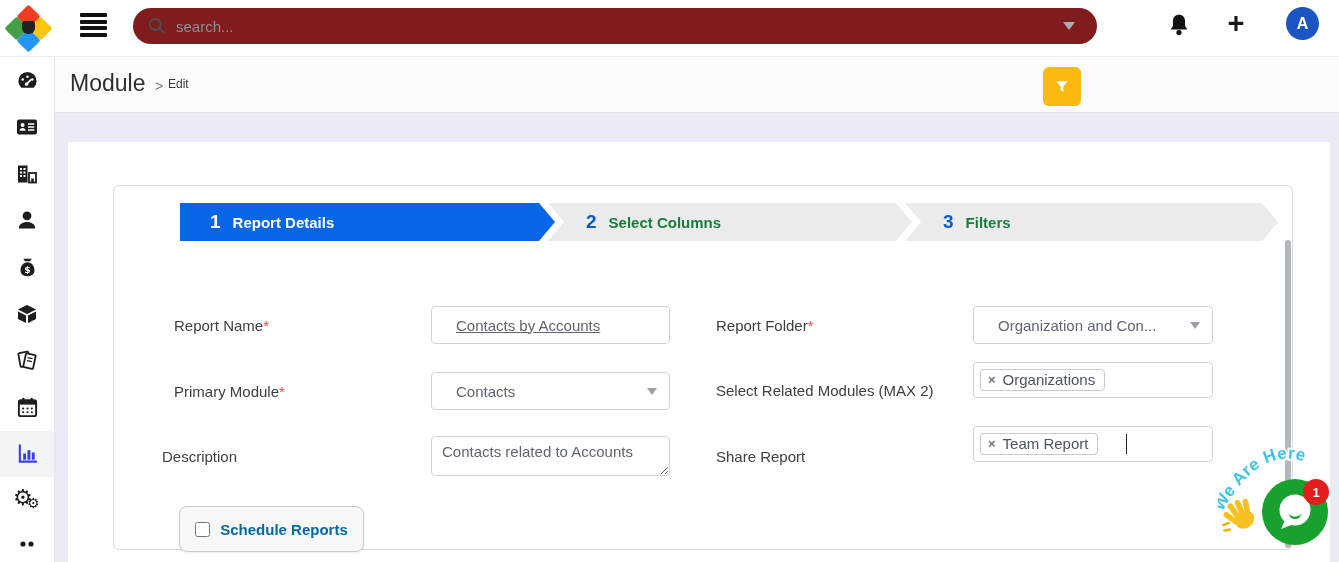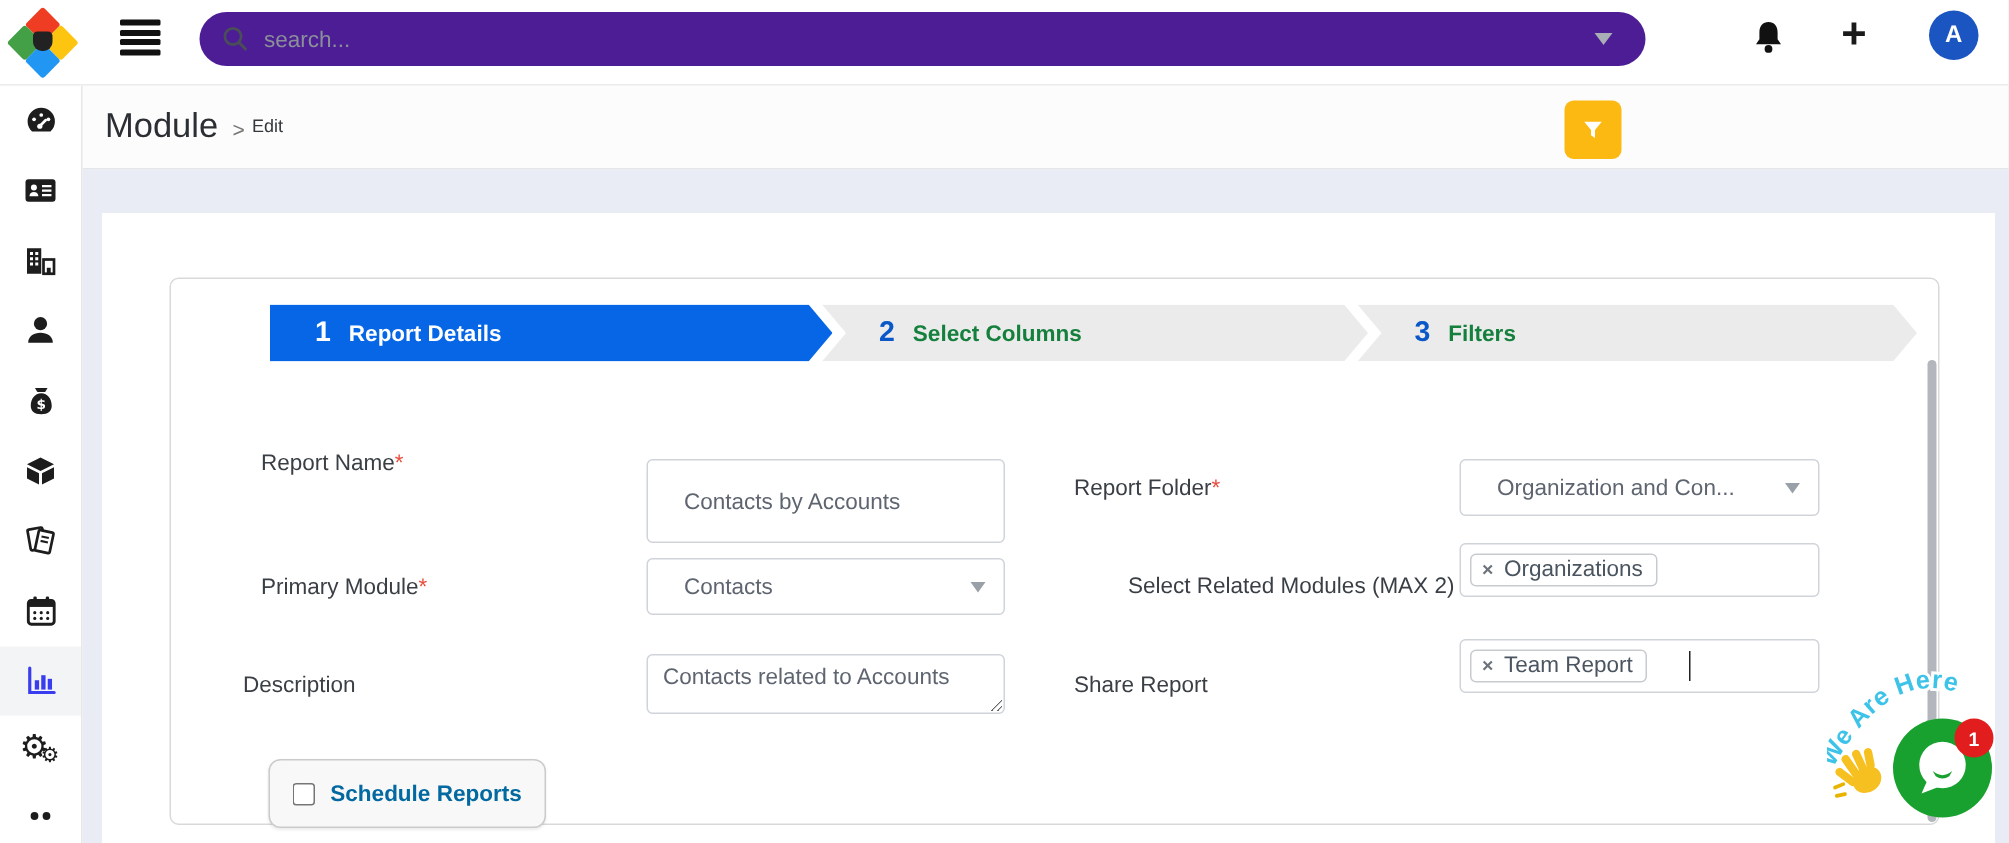--- a/index.html
+++ b/index.html
@@ -14,21 +14,21 @@
   .logo { position:absolute; left:7px; top:7px; width:42px; height:42px; }
   .diamond { position:absolute; width:17px; height:17px; transform:rotate(45deg); border-radius:2px; }
   .d-red    { left:13px; top:1px;  background:#ee3d23; }
   .d-green  { left:1px;  top:13px; background:#43a047; }
   .d-yellow { left:25px; top:13px; background:#fdc410; }
   .d-blue   { left:13px; top:25px; background:#2196f3; }
   .d-center { position:absolute; left:15px; top:14px; width:13px; height:13px; background:#222;
               border-radius:3px 3px 6px 6px; }
   .hamburger { position:absolute; left:80px; top:13px; width:27px; height:26px; cursor:pointer; }
   .hamburger i { display:block; height:4px; background:#111; border-radius:1px; margin-bottom:2.6px; }
-  .searchbar { position:absolute; left:133px; top:8px; width:964px; height:36px; background:#4c1d95;
+  .searchbar { position:absolute; left:133px; top:8px; width:964px; height:36px; background:#7f1d1d;
                border-radius:18px; display:flex; align-items:center; cursor:text; }
   .searchbar .mag { margin-left:14px; }
   .search-ph { margin-left:9px; font-size:15px; color:#8b9098; flex:1; }
   .search-caret { width:0; height:0; border-left:6px solid transparent; border-right:6px solid transparent;
                   border-top:8px solid #a9adb5; margin-right:22px; }
   .bell-btn { position:absolute; left:1166px; top:11px; width:26px; height:28px; cursor:pointer; }
   .plus-btn { position:absolute; left:1222px; top:6px; width:28px; height:34px; font-size:29px;
               font-weight:bold; color:#1a1a1a; text-align:center; line-height:34px; cursor:pointer; }
   .avatar { position:absolute; left:1286px; top:7px; width:33px; height:33px; border-radius:50%;
             background:#1b55c1; color:#fff; font-weight:bold; font-size:16px; display:flex;
@@ -274,42 +274,42 @@
         <div class="wstep s2 notch">
           <span class="wnum">2</span>
           <span class="wlab">Select Columns</span>
         </div>
         <div class="wstep s3 notch">
           <span class="wnum">3</span>
           <span class="wlab">Filters</span>
         </div>
       </div>
 
-      <div class="flabel" style="left:60px; top:114px;">
+      <div class="flabel" style="left:60px; top:131px;">
         <span>Report Name</span><span class="req">*</span>
       </div>
-      <input class="ctl txt-input" style="left: 317px; top: 120px; width: 239px; height: 56px;" value="Contacts by Accounts">
+      <input class="ctl txt-input" style="left: 317px; top: 120px; width: 239px; height: 38px; text-decoration: underline;" value="Contacts by Accounts">
 
       <div class="flabel" style="left:602px; top:131px;">
         <span>Report Folder</span><span class="req">*</span>
       </div>
       <div class="ctl sel" style="left:859px; top:120px; width:240px; height:38px;">
         <span>Organization and Con...</span>
         <span class="caret"></span>
       </div>
 
       <div class="flabel" style="left:60px; top:197px;">
         <span>Primary Module</span><span class="req">*</span>
       </div>
       <div class="ctl sel" style="left:317px; top:186px; width:239px; height:38px;">
         <span>Contacts</span>
         <span class="caret"></span>
       </div>
 
-      <div class="flabel" style="left:602px; top:196px;margin-left:36px;">
+      <div class="flabel" style="left:602px; top:196px;">
         <span>Select Related Modules (MAX 2)</span>
       </div>
       <div class="ctl tagbox" style="left:859px; top:176px; width:240px; height:36px;">
         <span class="tag">
           <span class="x">×</span>
           <span>Organizations</span>
         </span>
       </div>
 
       <div class="flabel" style="left:48px; top:262px;">

